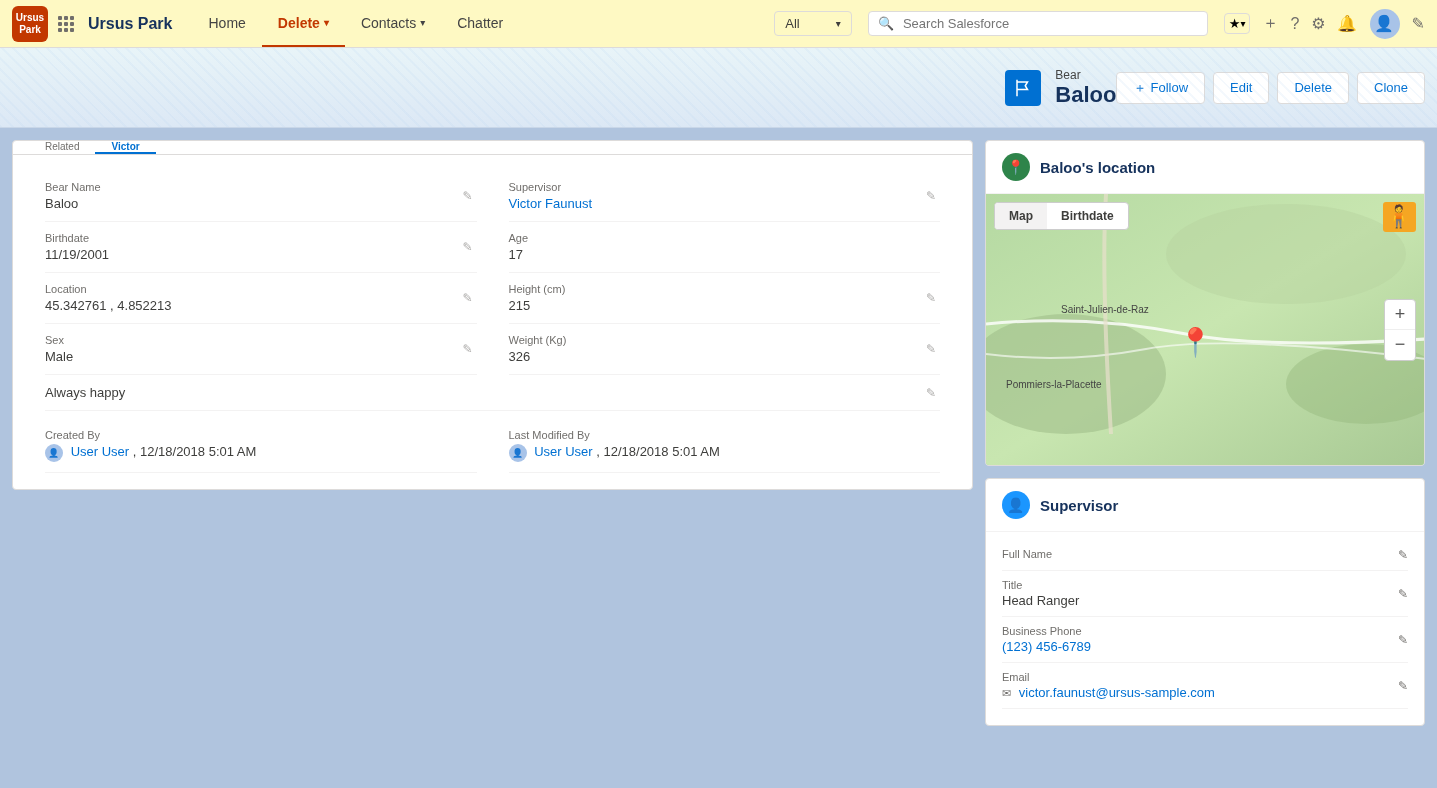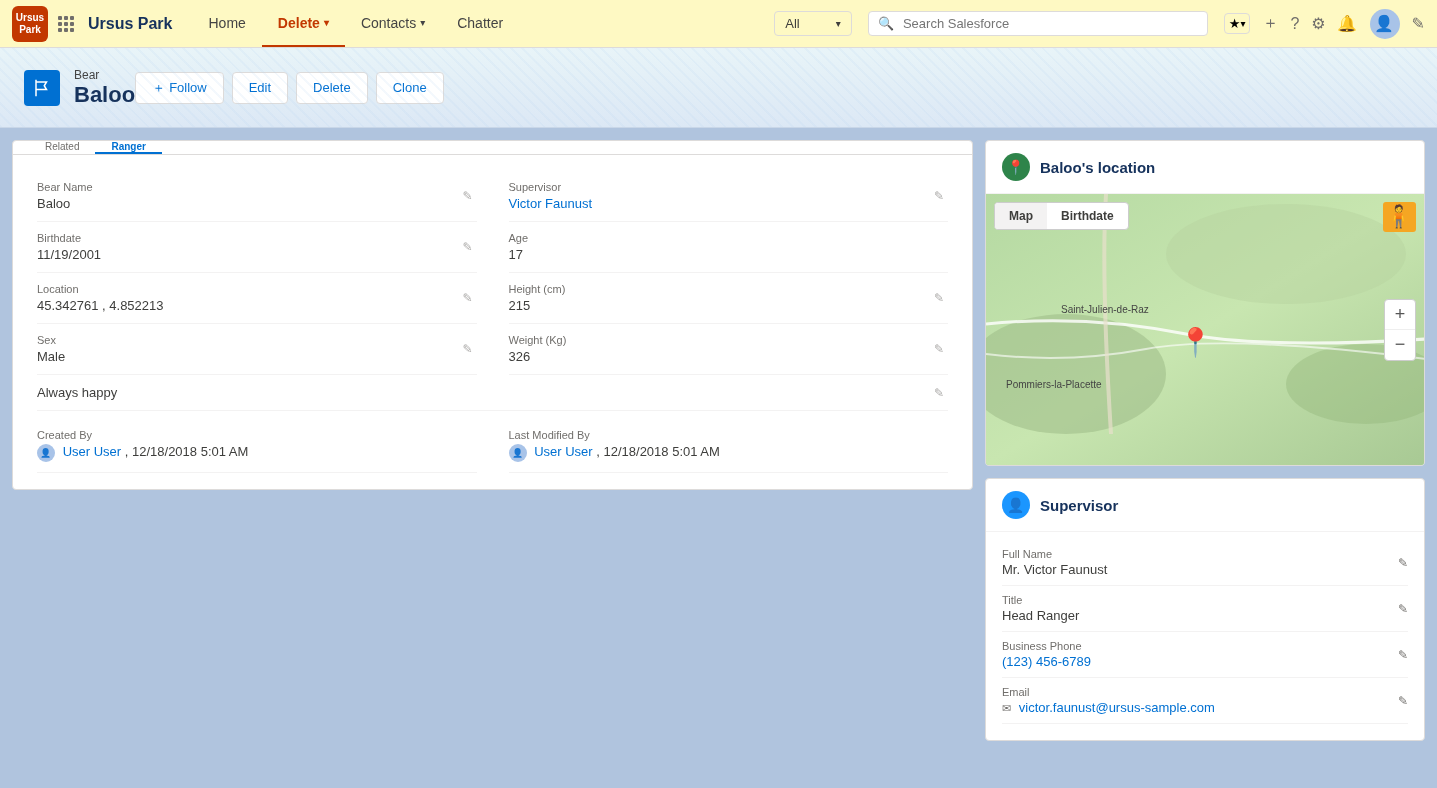--- a/index.html
+++ b/index.html
@@ -122,24 +122,24 @@
       border: 1px solid #dddbda;
       border-radius: 4px;
       padding: 2px 4px;
       cursor: pointer;
     }
 
     
     .record-header {
       background: linear-gradient(180deg, #e8f4f8 0%, #dce8f5 100%);
       border-bottom: 1px solid #c9d7e8;
-      padding: 16px 24px;
-      display: flex;
-      align-items: center;
-      justify-content: flex-start;
+      padding: 16px 12px;
+      display: flex;
+      align-items: center;
+      justify-content: flex-end;
       min-height: 80px;
       position: relative;
     }
     .record-header::before {
       content: '';
       position: absolute;
       top: 0; left: 0; right: 0; bottom: 0;
       background-image: repeating-linear-gradient(45deg, rgba(180,210,240,0.15) 0px, rgba(180,210,240,0.15) 2px, transparent 2px, transparent 8px);
       pointer-events: none;
     }
@@ -209,21 +209,21 @@
       font-size: 10px;
       cursor: pointer;
       color: #706e6b;
       border-bottom: 2px solid transparent;
     }
     .tab-item.active {
       color: #0070d2;
       border-bottom: 2px solid #0070d2;
       font-weight: 600;
     }
-    .details-content { padding: 16px 24px; }
+    .details-content { padding: 16px 32px; }
     .field-row {
       display: grid;
       grid-template-columns: 1fr 1fr;
       gap: 0 32px;
       margin-bottom: 0;
     }
     .field-group {
       padding: 10px 0;
       border-bottom: 1px solid #f3f2f2;
       position: relative;
@@ -489,21 +489,21 @@
 </div>
 
 <div class="main-content">
 
   <div class="left-panel">
     <div class="tab-bar">
       <div class="tab-item">
         <span>Related</span>
       </div>
       <div class="tab-item active">
-        <span>Ranger</span>
+        <span>Victor</span>
       </div>
     </div>
     <div class="details-content">
 
       <div class="field-row">
         <div class="field-group">
           <div class="field-label">Bear Name</div>
           <div class="field-value">Baloo</div>
           <span class="field-edit-icon pencil"></span>
         </div>
@@ -643,21 +643,20 @@
     </div>
 
     <div class="card">
       <div class="card-header">
         <div class="card-header-icon supervisor-icon-bg">👤</div>
         <span>Supervisor</span>
       </div>
       <div class="supervisor-fields">
         <div class="sup-field">
           <div class="sup-field-label">Full Name</div>
-          <div class="sup-field-value">Mr. Victor Faunust</div>
           <span class="sup-edit-icon pencil"></span>
         </div>
         <div class="sup-field">
           <div class="sup-field-label">Title</div>
           <div class="sup-field-value">Head Ranger</div>
           <span class="sup-edit-icon pencil"></span>
         </div>
         <div class="sup-field">
           <div class="sup-field-label">Business Phone</div>
           <div class="sup-field-value link">(123) 456-6789</div>

